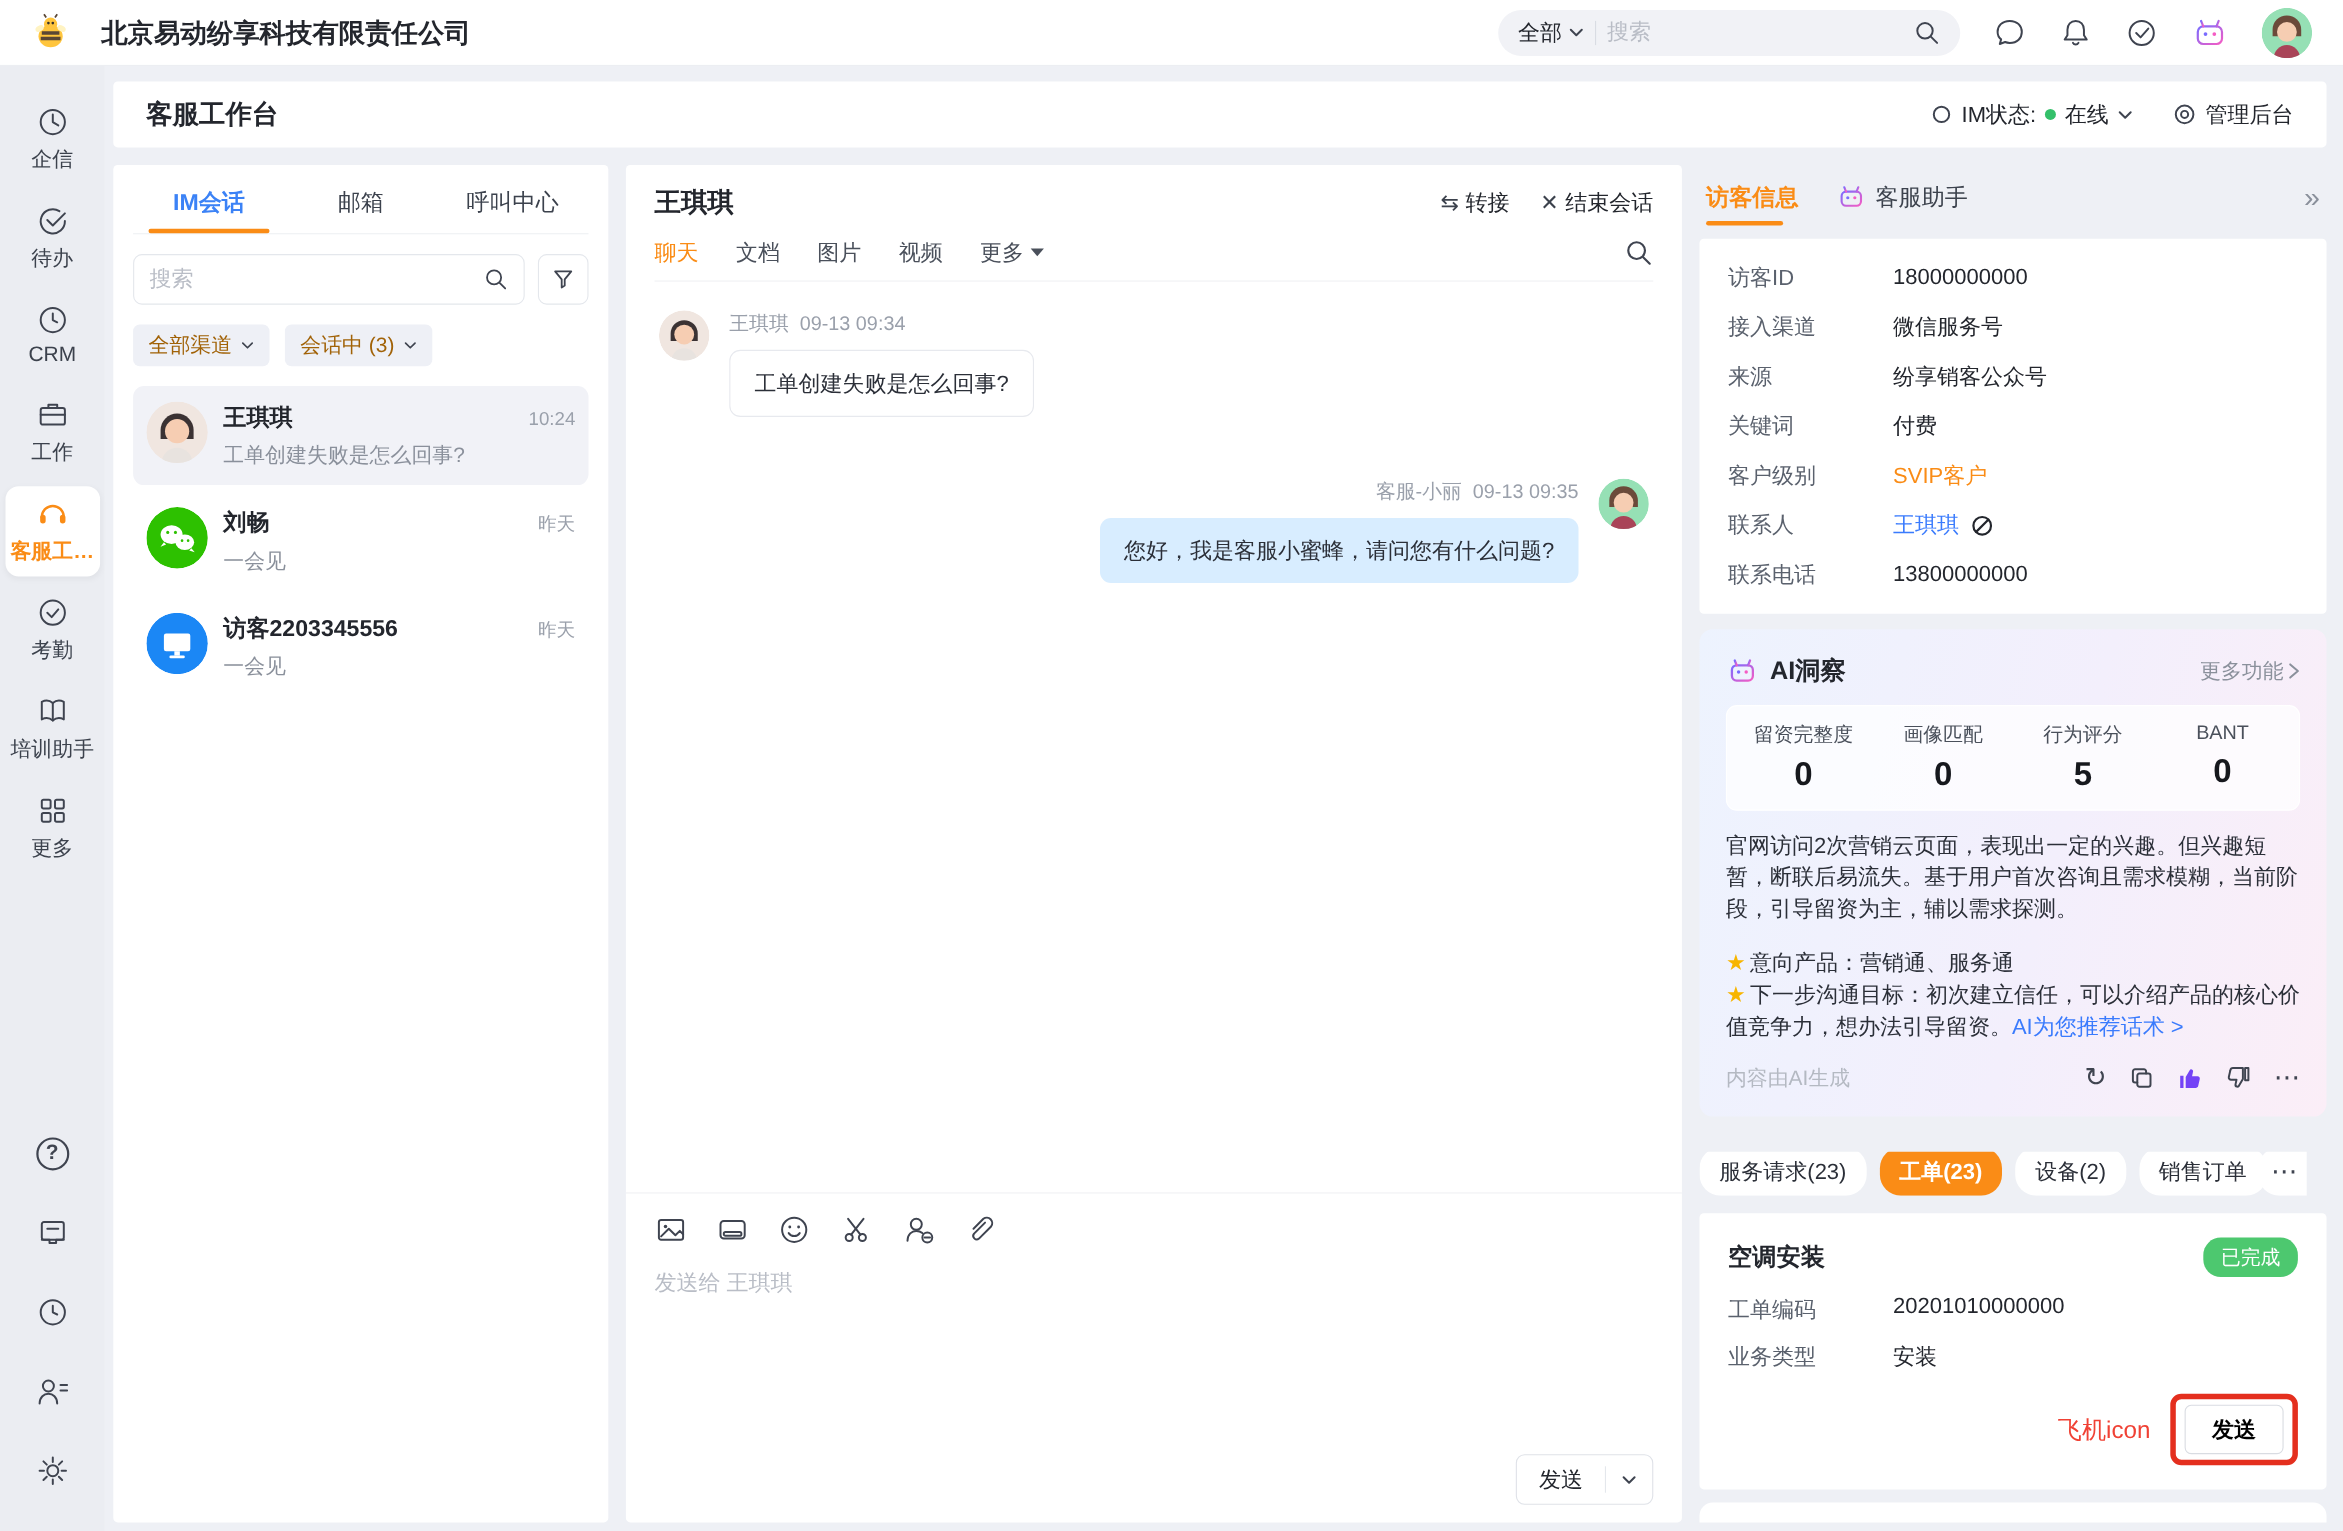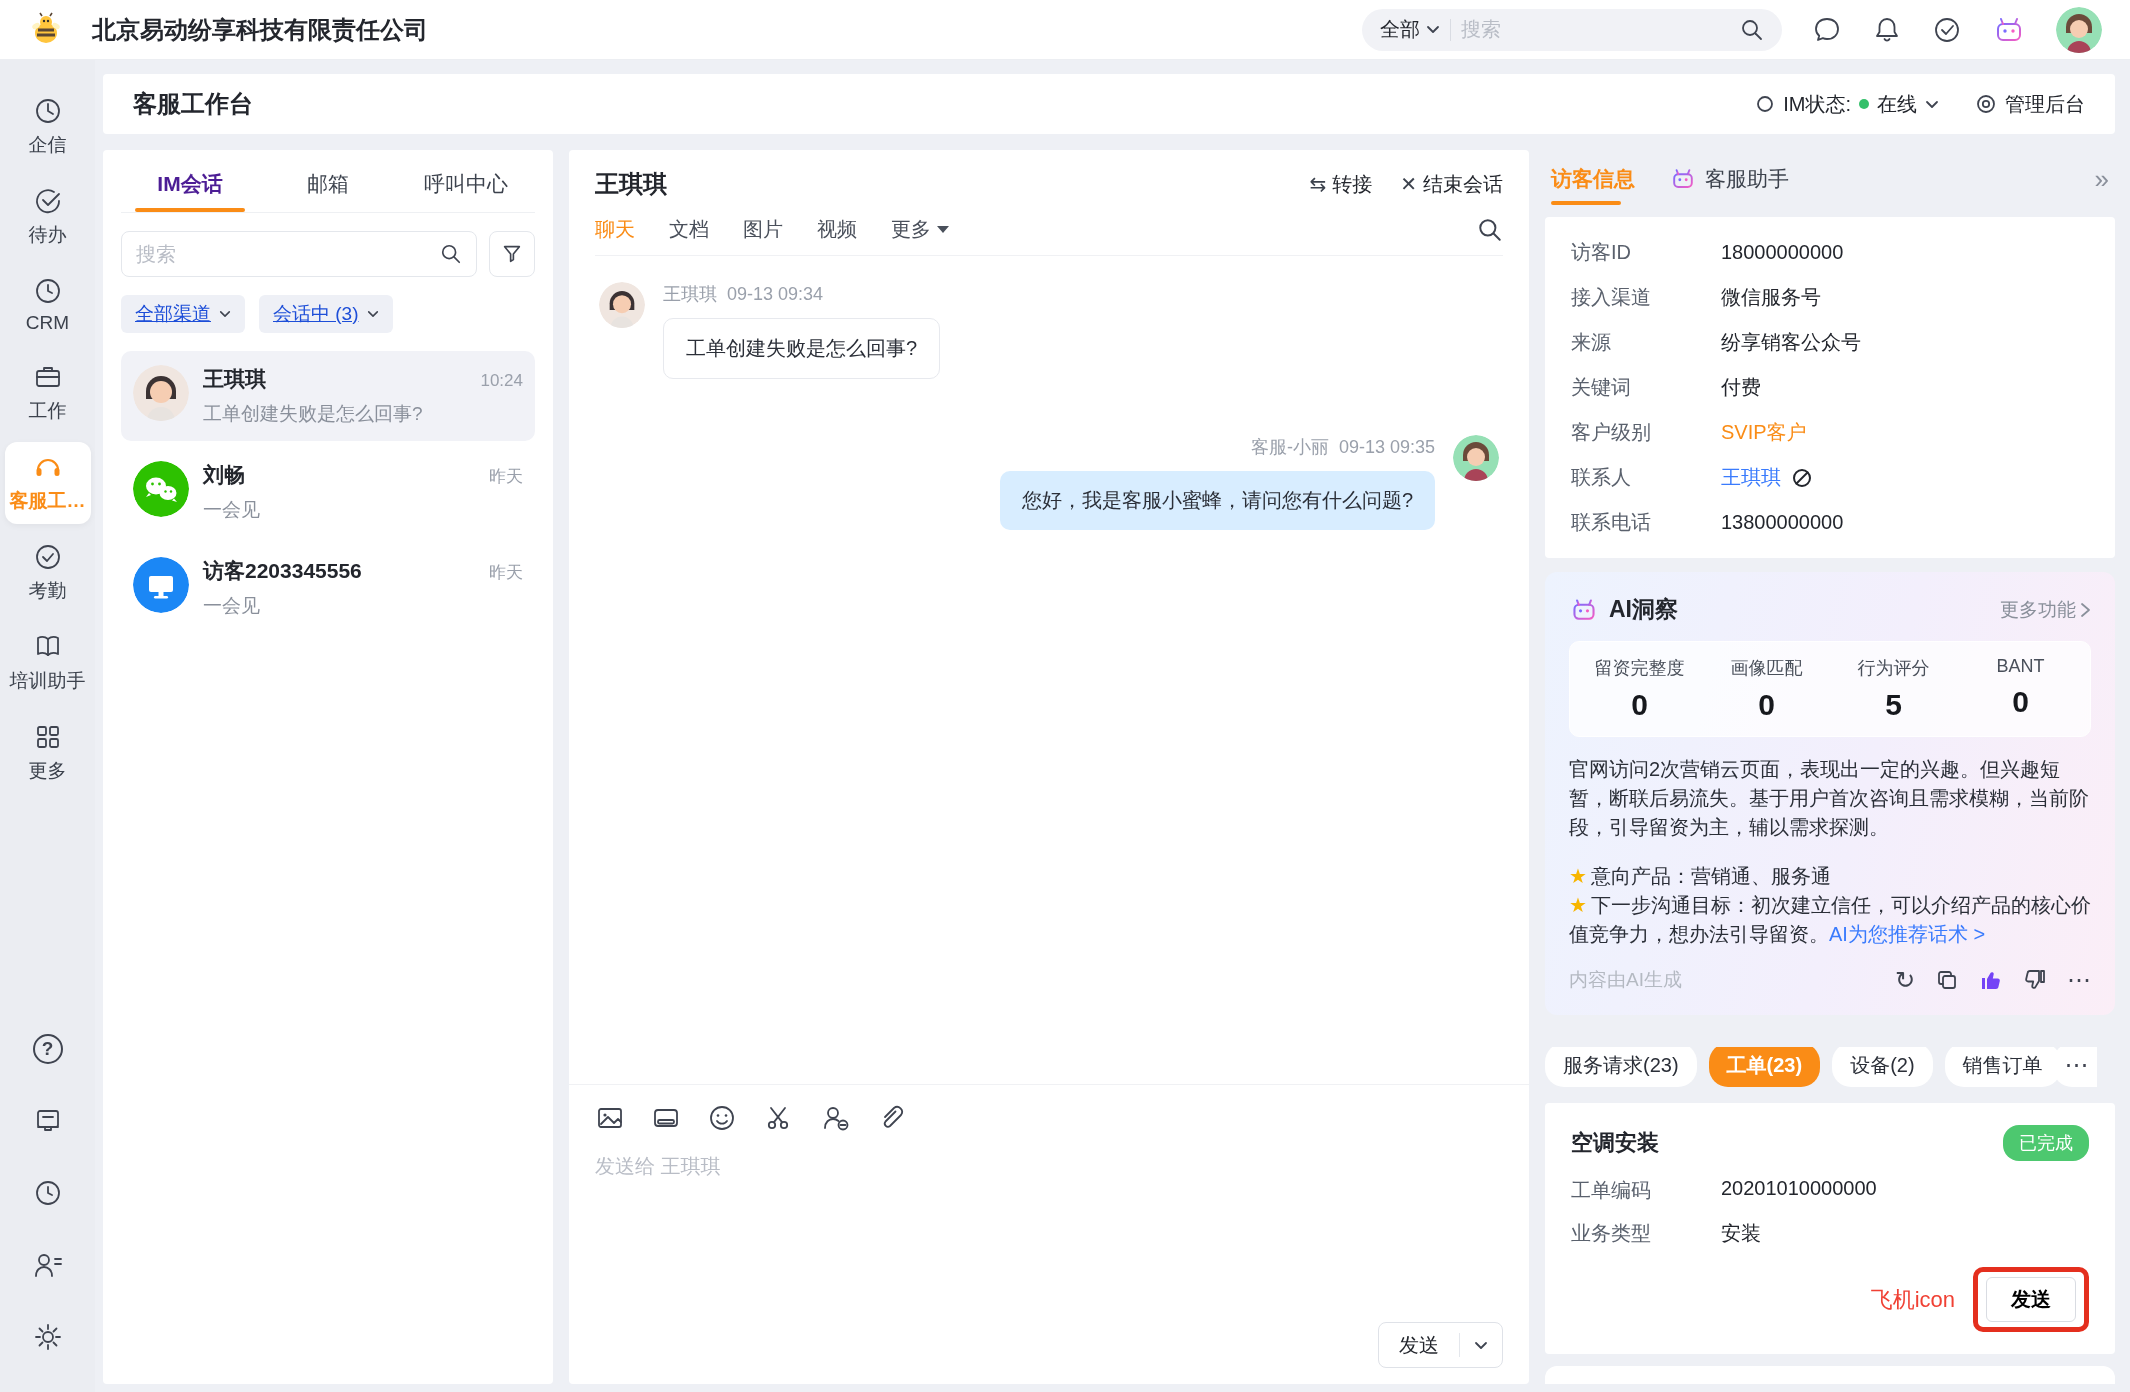--- a/index.html
+++ b/index.html
@@ -40,29 +40,29 @@
   .dot-green { width:10px; height:10px; border-radius:50%; background:#34c06a; }
   .admin { display:flex; align-items:center; gap:8px; cursor:pointer; }
 
   .cols { flex:1; display:flex; gap:16px; margin-top:16px; min-height:0; }
   .card { background:#fff; border-radius:4px; }
 
   
   .conv { width:450px; display:flex; flex-direction:column; padding:0 18px; }
   .conv-tabs { display:flex; border-bottom:1px solid #eef0f3; }
   .conv-tab { flex:1; text-align:center; font-size:21px; color:#3c424d; padding:20px 0 14px; cursor:pointer; position:relative; }
-  .conv-tab.active { color:#4c1d95; font-weight:bold; }
+  .conv-tab.active { color:#3b82f6; font-weight:bold; }
   .conv-tab.active::after { content:""; position:absolute; left:14px; right:14px; bottom:0; height:4px; background:#fa8c16; border-radius:2px; }
   .searchrow { display:flex; gap:12px; margin-top:18px; }
   .sinput { flex:1; height:46px; border:1px solid #e4e7ec; border-radius:8px; display:flex; align-items:center; padding:0 14px; gap:8px; }
   .sinput input { flex:1; border:none; outline:none; font-size:20px; background:transparent; }
   .sinput input::placeholder { color:#b9bdc6; }
   .filterbtn { width:46px; height:46px; border:1px solid #e4e7ec; border-radius:8px; display:flex; align-items:center; justify-content:center; cursor:pointer; }
   .chips { display:flex; gap:14px; margin-top:18px; }
-  .chip { background:#eef0f6; border-radius:6px; height:38px; display:flex; align-items:center; gap:8px; padding:0 14px; font-size:19px; color:#1d4ed8; cursor:pointer;text-decoration:underline; }
+  .chip { background:#eef0f6; border-radius:6px; height:38px; display:flex; align-items:center; gap:8px; padding:0 14px; font-size:19px; color:#a16207; cursor:pointer; }
   .convlist { margin-top:18px; display:flex; flex-direction:column; gap:6px; }
   .citem { display:flex; gap:14px; padding:14px 12px; border-radius:10px; cursor:pointer; }
   .citem.selected { background:#f1f2f7; }
   .cavatar { width:56px; height:56px; border-radius:50%; overflow:hidden; flex:none; }
   .cbody { flex:1; min-width:0; }
   .crow1 { display:flex; align-items:baseline; }
   .cname { font-size:21px; font-weight:bold; color:#23262d; }
   .ctime { margin-left:auto; font-size:17px; color:#9aa0ab; }
   .cprev { margin-top:8px; font-size:19px; color:#8a909b; white-space:nowrap; overflow:hidden; text-overflow:ellipsis; }
 

